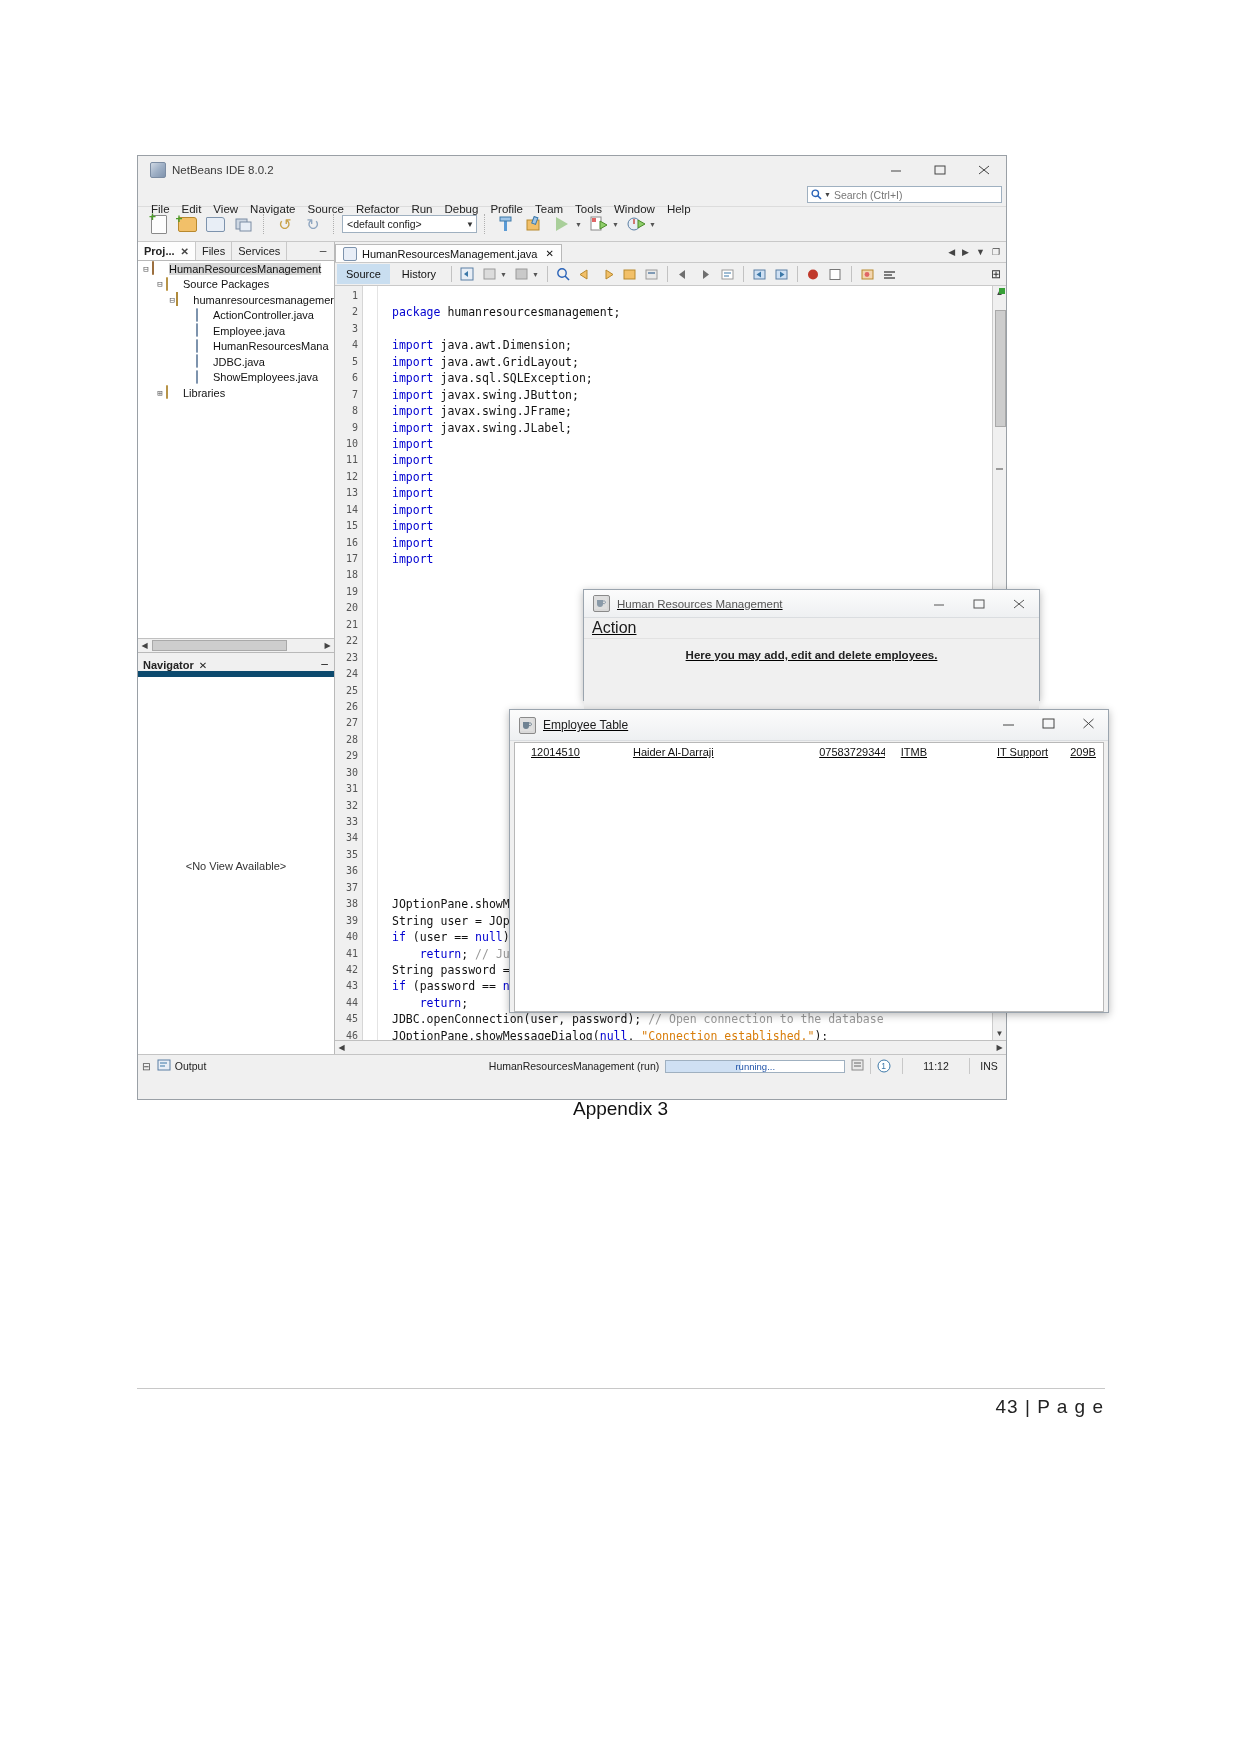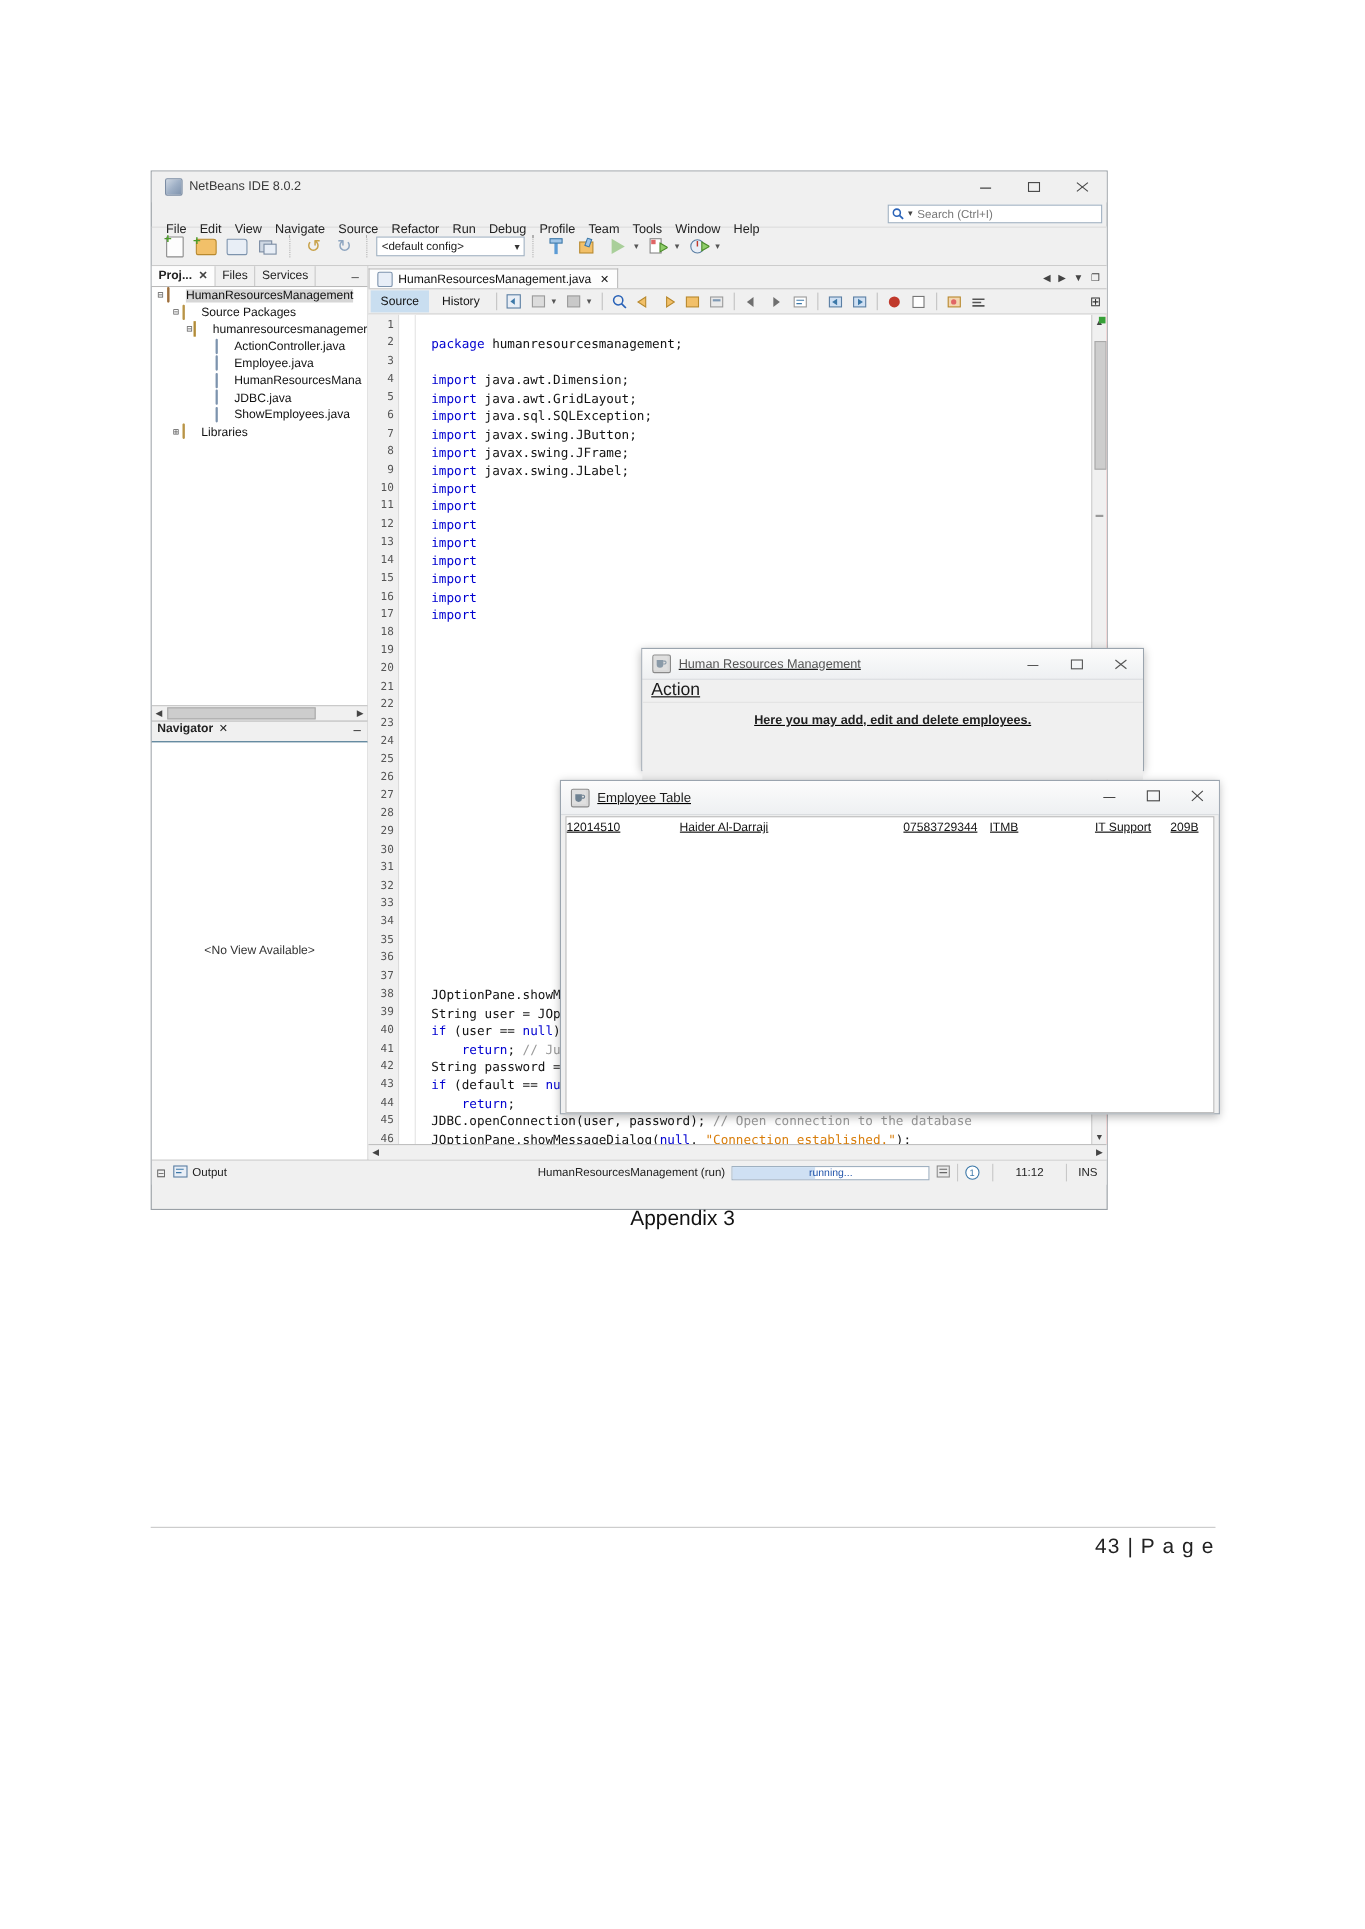--- a/index.html
+++ b/index.html
@@ -64,22 +64,22 @@
   .ico-coffee{width:13px;height:12px;border-radius:2px;background:#d6aa74;border:1px solid #9b6f3f;}
   .ico-pkgroot{width:13px;height:11px;background:#f0d69a;border:1px solid #b79449;border-radius:1px;}
   .ico-pkg{width:13px;height:11px;background:#f6d98f;border:1px solid #b08b3c;}
   .ico-java{width:13px;height:13px;background:#e8eef7;border:1px solid #7d93ad;border-radius:2px;}
   .ico-lib{width:13px;height:11px;background:#f0d69a;border:1px solid #b79449;border-radius:1px;}
 
   .hsb{height:13px;background:#f0f0f0;border-top:1px solid #c0c0c0;display:flex;align-items:center;}
   .hsb .arr{width:13px;text-align:center;font-size:8px;color:#444;}
   .hsb .thumb{height:9px;background:#cdcdcd;border:1px solid #a9a9a9;margin:0 1px;}
 
-  .navhdr{height:18px;background:#f0f0f0;border-top:1px solid #b9b9b9;border-bottom:1px solid #0c4a6e;
-          display:flex;align-items:flex-start;font-size:11px;font-weight:bold;padding-left:5px;color:#222;}
+  .navhdr{height:18px;background:#f0f0f0;border-top:1px solid #b9b9b9;border-bottom:6px solid #0c4a6e;
+          display:flex;align-items:flex-end;font-size:11px;font-weight:bold;padding-left:5px;color:#222;}
   .navhdr .x{margin-left:5px;font-weight:normal;font-size:10px;}
   .navhdr .minus{margin-left:auto;margin-right:6px;font-weight:normal;font-size:12px;}
   .navbody{flex:1;background:#fff;display:flex;align-items:center;justify-content:center;font-size:11px;color:#333;}
 
   
   .rightcol{flex:1;display:flex;flex-direction:column;background:#f0f0f0;position:relative;}
   .edtabs{height:20px;background:#f0f0f0;display:flex;align-items:stretch;font-size:11px;position:relative;}
   .etab{display:flex;align-items:center;padding:0 7px;background:#fdfdfd;border:1px solid #b9b9b9;border-bottom:none;
         margin-top:2px;color:#111;}
   .etab .jic{width:12px;height:12px;background:#e8eef7;border:1px solid #7d93ad;border-radius:2px;margin-right:5px;}
@@ -135,21 +135,21 @@
 
   #hrm{left:445px;top:433px;width:455px;height:110px;}
   .menuline{height:20px;border-bottom:1px solid #e2e2e2;display:flex;align-items:center;padding-left:8px;font-size:16px;color:#1a1a1a;background:#f0f0f0;}
   .hrmbody{height:60px;display:flex;align-items:flex-start;justify-content:center;padding-top:10px;
            font-size:11.5px;color:#222;font-weight:bold;background:#f0f0f0;}
 
   #emptable{left:371px;top:553px;width:598px;height:302px;}
   #emptable .jtitle{height:30px;}
   .tbody{height:270px;background:#fff;border:1px solid #b8b8b8;margin:1px 4px 4px 4px;box-sizing:border-box;position:relative;}
   .erow{display:flex;height:18px;align-items:center;font-size:11px;color:#111;}
-  .ecell{padding-left:0;overflow:hidden;white-space:nowrap;}
+  .ecell{padding-left:16px;overflow:hidden;white-space:nowrap;}
 
   
   .caption{position:absolute;left:0;top:1098px;width:1241px;text-align:center;font-size:19px;color:#111;}
 
   .footline{position:absolute;left:137px;top:1388px;width:968px;border-top:1px solid #c8c8c8;}
   .pagenum{position:absolute;right:137px;top:1396px;font-size:19px;color:#222;letter-spacing:1px;}
 </style>
 </head>
 <body>
 
@@ -561,21 +561,21 @@
             <div class="cline"></div>
             <div class="cline"></div>
             <div class="cline"></div>
             <div class="cline"></div>
             <div class="cline"></div>
             <div class="cline"><span class="n">JOptionPane.showMessageDialog(</span><span class="k">null</span><span class="n">, </span><span class="s">"Driver registered."</span><span class="n">);</span></div>
             <div class="cline"><span class="n">String user = JOptionPane.showInputDialog(</span><span class="s">"Enter user:"</span><span class="n">); </span><span class="c">// Ask a user </span></div>
             <div class="cline"><span class="k">if </span><span class="n">(user == </span><span class="k">null</span><span class="n">) </span><span class="c">// If user closes window or presses 'Cancel'.</span></div>
             <div class="cline"><span class="k">    return</span><span class="n">; </span><span class="c">// Just return the program.</span></div>
             <div class="cline"><span class="n">String password = JOptionPane.showInputDialog(</span><span class="s">"Enter password:"</span><span class="n">); </span><span class="c">// Ask</span></div>
-            <div class="cline"><span class="k">if </span><span class="n">(default == </span><span class="k">null</span><span class="n">)</span></div>
+            <div class="cline"><span class="k">if </span><span class="n">(password == </span><span class="k">null</span><span class="n">)</span></div>
             <div class="cline"><span class="k">    return</span><span class="n">;</span></div>
             <div class="cline"><span class="n">JDBC.openConnection(user, password); </span><span class="c">// Open connection to the database</span></div>
             <div class="cline"><span class="n">JOptionPane.showMessageDialog(</span><span class="k">null</span><span class="n">, </span><span class="s">"Connection established."</span><span class="n">);</span></div>
           </div>
         <div class="errmark"></div>
         <div class="vsbar">
           <div class="gdot"></div>
           <div class="up">▲</div>
           <div class="vthumb"></div>
           <div class="mk" style="top:182px"></div>

